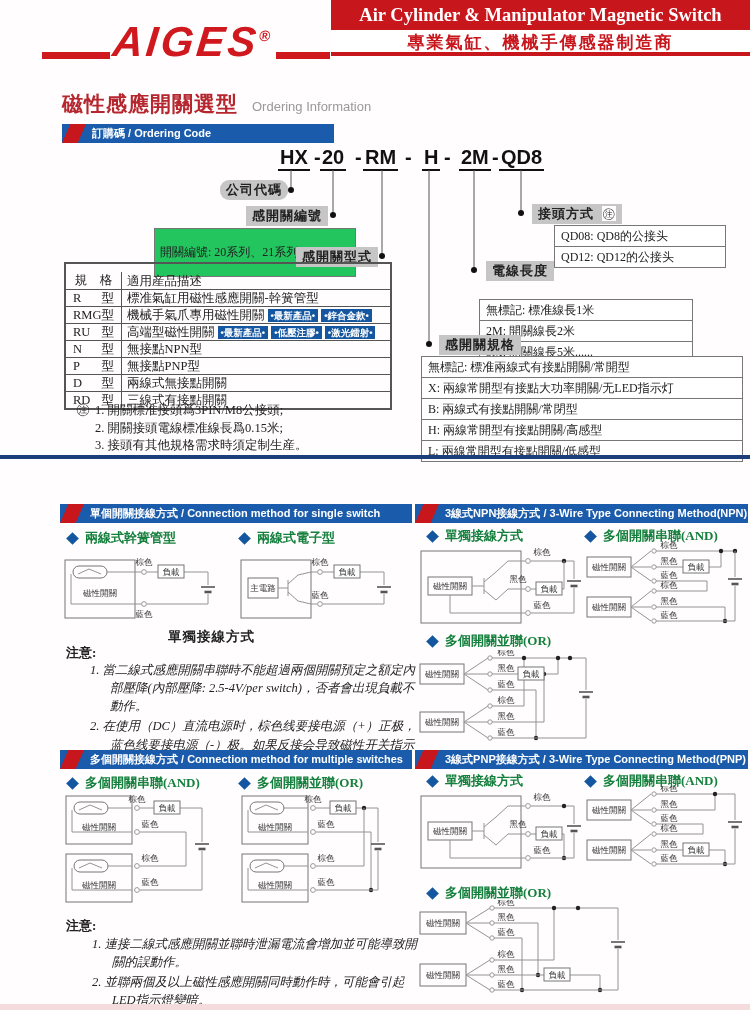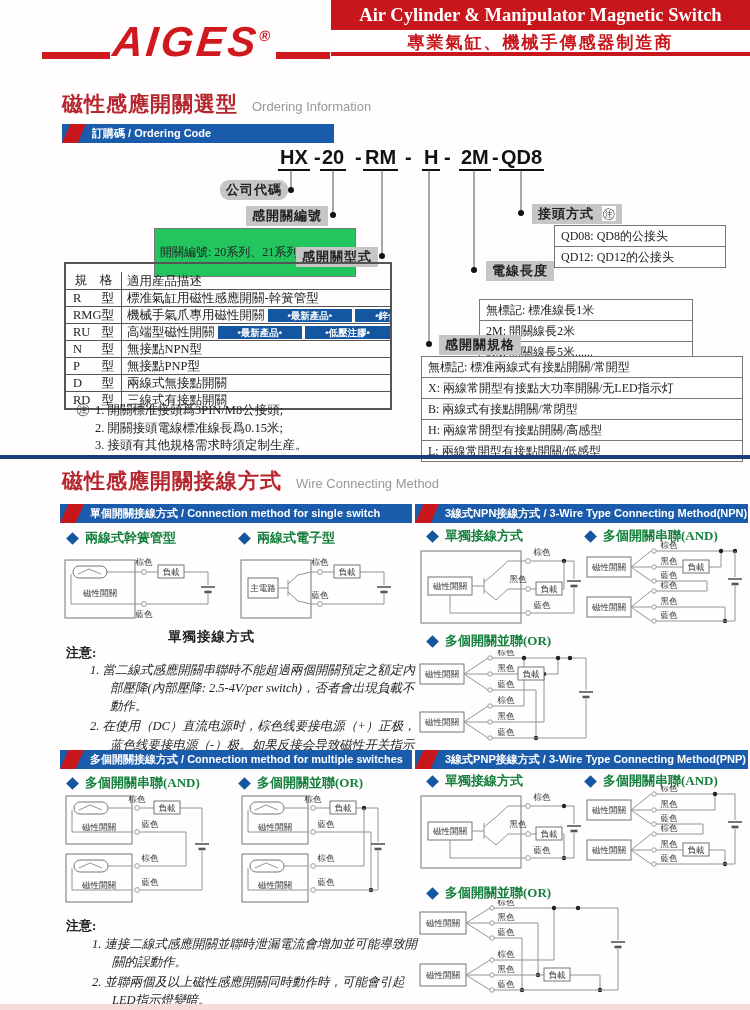--- a/index.html
+++ b/index.html
@@ -37,21 +37,21 @@
   .ulay{position:absolute;left:0;top:140px;}
   .ulay line{stroke:#555;stroke-width:1;}
   .ulay circle{fill:#111;}
   
   .ttable{position:absolute;left:64px;top:262px;width:328px;border:2px solid #555;box-sizing:border-box;}
   .trow{display:flex;border-top:1px solid #555;height:17px;line-height:16px;font-size:12.5px;box-sizing:border-box;}
   .trow:first-child{border-top:none;margin-top:8px;}
   .tc1{width:56px;border-right:1px solid #555;padding:0 7px;display:flex;justify-content:space-between;box-sizing:border-box;}
   .tc2{flex:1;padding:0 5px;display:flex;align-items:center;gap:3px;white-space:nowrap;overflow:hidden;}
   .badge{background:#1456a0;color:#fff;font:bold 9.5px "Liberation Sans",sans-serif;line-height:13px;
-         padding:0 20px;white-space:nowrap;}
+         padding:0 3px;white-space:nowrap;}
   
   .nmark{position:absolute;font-size:14px;}
   .nlist{position:absolute;font-size:12.5px;line-height:1.4;}
   .nlist div{padding-left:16px;text-indent:-16px;}
   .notice-title{position:absolute;font-weight:bold;font-size:13px;}
   .wnotes{position:absolute;font-size:12.5px;line-height:1.45;}
   .wnotes div{padding-left:20px;text-indent:-20px;margin-bottom:2px;font-style:italic;}
   
   .sep{position:absolute;left:0;top:455px;width:750px;height:4px;background:#1c3f7b;}
   .bstrip{position:absolute;left:0;top:1004px;width:750px;height:6px;background:#f4dcdc;}
@@ -229,24 +229,20 @@
 
   <span class="nmark" style="left:76px;top:401px;">㊟</span>
   <div class="nlist" style="left:95px;top:402px;width:300px;">
     <div>1. 開關標准接頭爲3PIN/M8公接頭;</div>
     <div>2. 開關接頭電線標准線長爲0.15米;</div>
     <div>3. 接頭有其他規格需求時須定制生産。</div>
   </div>
 
   <div class="sep"></div>
 
-  <div class="sec-title" style="left:62px;top:467px;">
-    <span class="zh">磁性感應開關接線方式</span>
-    <span class="en">Wire Connecting Method</span>
-  </div>
 
   <div class="sban" style="left:60px;top:504px;width:352px;">
     <span class="slash"></span>
     <span>單個開關接線方式 / Connection method for single switch</span>
   </div>
   <div class="sban" style="left:415px;top:504px;width:333px;">
     <span class="slash"></span>
     <span>3線式NPN接線方式 / 3-Wire Type Connecting Method(NPN)</span>
   </div>
 

